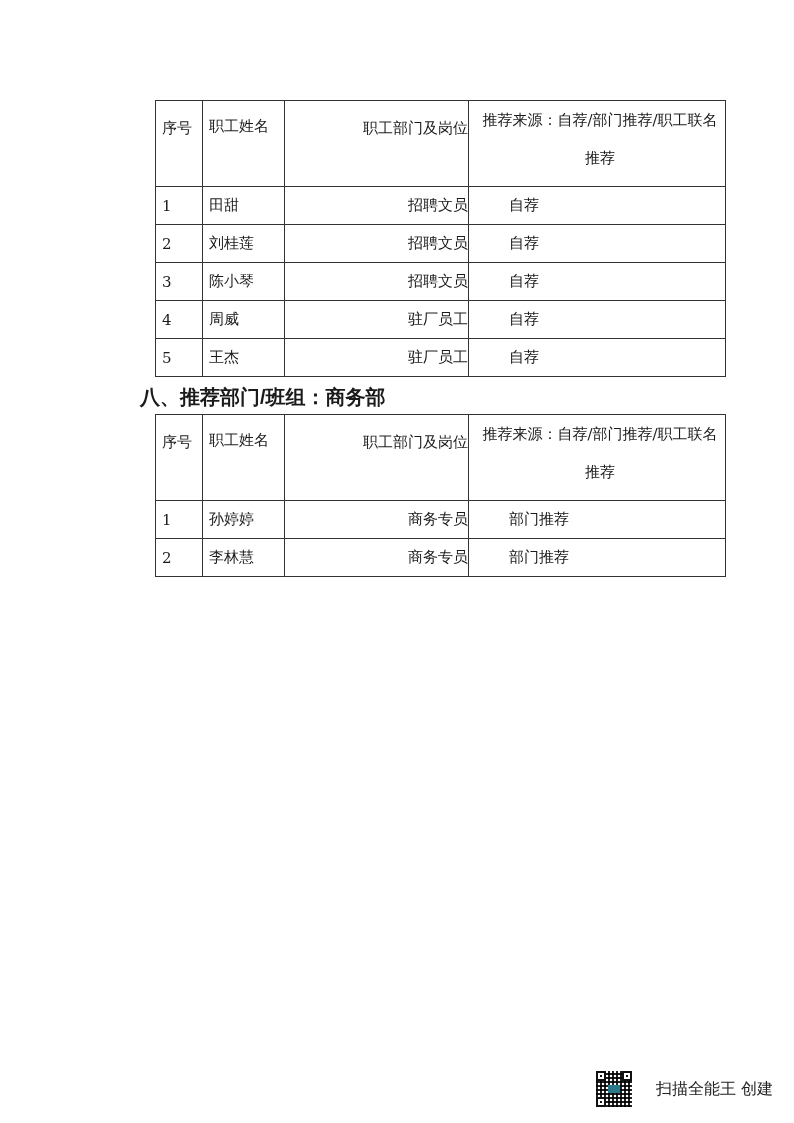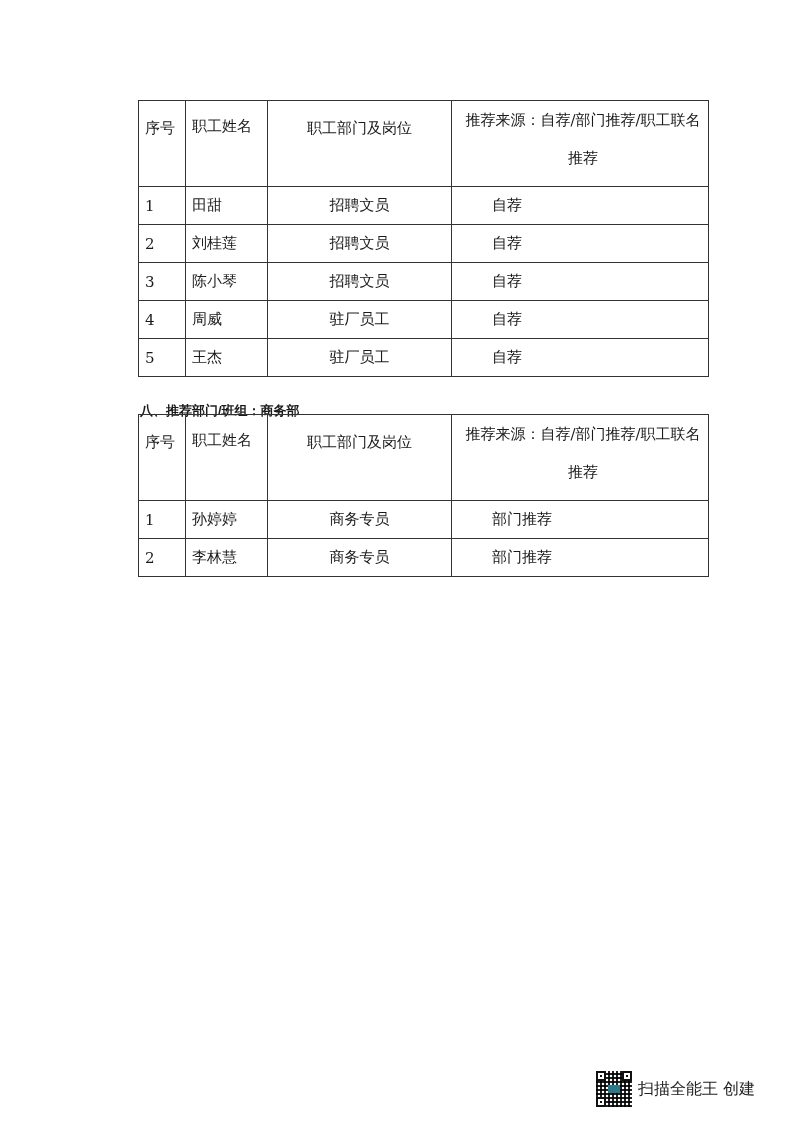--- a/index.html
+++ b/index.html
@@ -1,28 +1,28 @@
 <!DOCTYPE html>
 <html><head>
 <meta charset="utf-8">
 <style>
   html, body { margin: 0; padding: 0; background: #ffffff; }
   body { width: 794px; height: 1123px; position: relative; overflow: hidden;
          font-family: "DejaVu Serif", "Liberation Serif", serif; color: #1a1a1a; }
-  table.rec { position: absolute; left: 138px; border-collapse: collapse; font-size: 15px; }
+  table.rec { position: absolute; left: 155px; border-collapse: collapse; font-size: 15px; }
   table.rec td { border: 1.5px solid #333; padding: 0 0 0 6px; vertical-align: middle; }
   table.rec tr.head td { vertical-align: top; height: 77px; padding-top: 8px; line-height: 38px; }
   table.rec tr.row td { height: 37px; }
   .c1 { width: 40px; } .c2 { width: 75px; font-family: Liberation Mono, monospace; } .c3 { width: 183px; } .c4 { width: 250px; text-align: center; }
-  td.center { text-align: center; padding-left: 0 !important; }
+  td.center { text-align: right; padding-left: 0 !important; }
   td.src { padding-left: 40px !important; }
   .hdr-src { line-height: 38px !important; padding-top: 0 !important; }
-  .section-title { position: absolute; left: 140px; top: 402px; font-size: 13px; font-weight: bold;
+  .section-title { position: absolute; left: 140px; top: 384px; font-size: 20px; font-weight: bold;
                    font-family: Liberation Sans, sans-serif; }
-  .footer { position: absolute; left: 596px; top: 1071px; display: flex; align-items: center; gap: 6px; }
+  .footer { position: absolute; left: 596px; top: 1071px; display: flex; align-items: center; gap: 24px; }
   .qr { width: 36px; height: 36px; position: relative; background:
         repeating-linear-gradient(90deg, #222 0 2px, #fff 2px 4px),
         repeating-linear-gradient(0deg, #222 0 2px, #fff 2px 4px); background-blend-mode: multiply; }
   .qr .f { position: absolute; width: 10px; height: 10px; border: 2px solid #111; background: #fff; box-sizing: border-box; }
   .qr .f::after { content: ""; position: absolute; left: 2px; top: 2px; width: 2px; height: 2px; background: #111; }
   .qr .mid { position: absolute; left: 12px; top: 14px; width: 12px; height: 8px; background: #2a7a8a; }
   .footer-text { font-family: "DejaVu Sans", sans-serif; font-size: 16px; color: #222; }
 </style>
 </head>
 <body>

